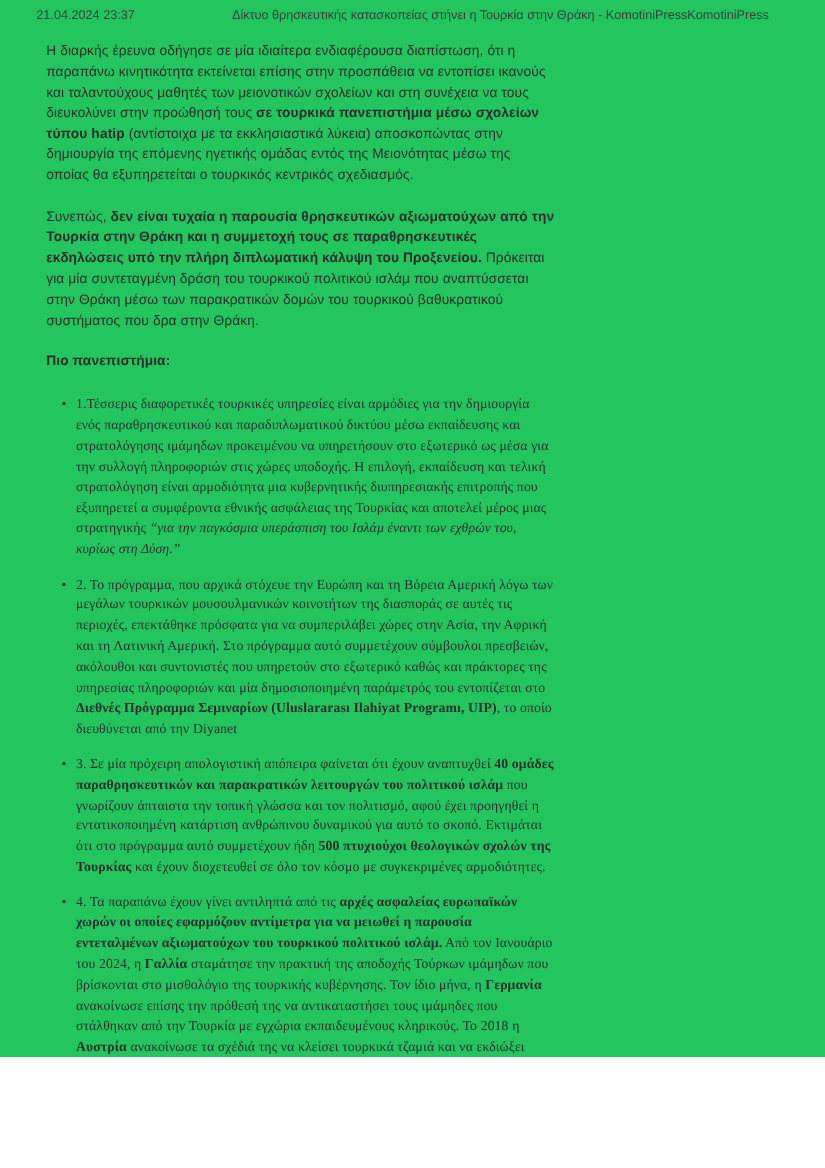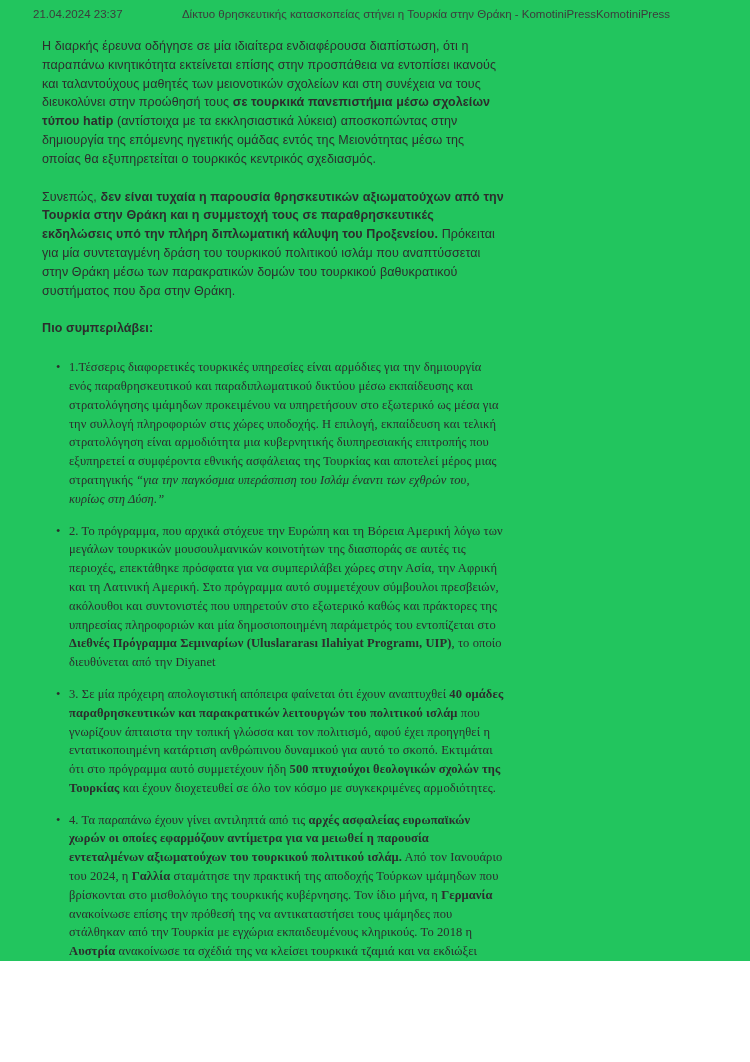--- a/index.html
+++ b/index.html
@@ -27,21 +27,21 @@
     position: absolute;
     left: 0;
     top: 0;
     white-space: nowrap;
   }
   .doc-title {
     position: absolute;
     left: 120px;
     right: 18px;
     top: 0;
-    text-align: center;
+    text-align: right;
     white-space: nowrap;
     overflow: hidden;
   }
   
   .content {
     position: absolute;
     top: 37px;
     left: 42px;
     width: 462px;
     height: 993px;
@@ -96,21 +96,21 @@
 <div class="page">
 
   <div class="print-header">
     <span class="print-datetime">21.04.2024 23:37</span>
     <span class="doc-title">Δίκτυο θρησκευτικής κατασκοπείας στήνει η Τουρκία στην Θράκη - KomotiniPressKomotiniPress</span>
   </div>
 
   <div class="content">
     <p><span>Η διαρκής έρευνα οδήγησε σε μία ιδιαίτερα ενδιαφέρουσα διαπίστωση, ότι η παραπάνω κινητικότητα εκτείνεται επίσης στην προσπάθεια να εντοπίσει ικανούς και ταλαντούχους μαθητές των μειονοτικών σχολείων και στη συνέχεια να τους διευκολύνει στην προώθησή τους </span><span class="b">σε τουρκικά πανεπιστήμια μέσω σχολείων τύπου hatip</span><span> (αντίστοιχα με τα εκκλησιαστικά λύκεια) αποσκοπώντας στην δημιουργία της επόμενης ηγετικής ομάδας εντός της Μειονότητας μέσω της οποίας θα εξυπηρετείται ο τουρκικός κεντρικός σχεδιασμός.</span></p>
     <p><span>Συνεπώς, </span><span class="b">δεν είναι τυχαία η παρουσία θρησκευτικών αξιωματούχων από την Τουρκία στην Θράκη και η συμμετοχή τους σε παραθρησκευτικές εκδηλώσεις υπό την πλήρη διπλωματική κάλυψη του Προξενείου.</span><span> Πρόκειται για μία συντεταγμένη δράση του τουρκικού πολιτικού ισλάμ που αναπτύσσεται στην Θράκη μέσω των παρακρατικών δομών του τουρκικού βαθυκρατικού συστήματος που δρα στην Θράκη.</span></p>
-    <h3>Πιο συμπεριλάβει:</h3>
+    <h3>Πιο πανεπιστήμια:</h3>
     <ul>
       <li><span>1.Τέσσερις διαφορετικές τουρκικές υπηρεσίες είναι αρμόδιες για την δημιουργία ενός παραθρησκευτικού και παραδιπλωματικού δικτύου μέσω εκπαίδευσης και στρατολόγησης ιμάμηδων προκειμένου να υπηρετήσουν στο εξωτερικό ως μέσα για την συλλογή πληροφοριών στις χώρες υποδοχής. Η επιλογή, εκπαίδευση και τελική στρατολόγηση είναι αρμοδιότητα μια κυβερνητικής διυπηρεσιακής επιτροπής που εξυπηρετεί α συμφέροντα εθνικής ασφάλειας της Τουρκίας και αποτελεί μέρος μιας στρατηγικής </span><span class="i">“για την παγκόσμια υπεράσπιση του Ισλάμ έναντι των εχθρών του, κυρίως στη Δύση.”</span></li>
       <li><span>2. Το πρόγραμμα, που αρχικά στόχευε την Ευρώπη και τη Βόρεια Αμερική λόγω των μεγάλων τουρκικών μουσουλμανικών κοινοτήτων της διασποράς σε αυτές τις περιοχές, επεκτάθηκε πρόσφατα για να συμπεριλάβει χώρες στην Ασία, την Αφρική και τη Λατινική Αμερική. Στο πρόγραμμα αυτό συμμετέχουν σύμβουλοι πρεσβειών, ακόλουθοι και συντονιστές που υπηρετούν στο εξωτερικό καθώς και πράκτορες της υπηρεσίας πληροφοριών και μία δημοσιοποιημένη παράμετρός του εντοπίζεται στο </span><span class="b">Διεθνές Πρόγραμμα Σεμιναρίων (Uluslararası Ilahiyat Programı, UIP)</span><span>, το οποίο διευθύνεται από την Diyanet</span></li>
       <li><span>3. Σε μία πρόχειρη απολογιστική απόπειρα φαίνεται ότι έχουν αναπτυχθεί </span><span class="b">40 ομάδες παραθρησκευτικών και παρακρατικών λειτουργών του πολιτικού ισλάμ</span><span> που γνωρίζουν άπταιστα την τοπική γλώσσα και τον πολιτισμό, αφού έχει προηγηθεί η εντατικοποιημένη κατάρτιση ανθρώπινου δυναμικού για αυτό το σκοπό. Εκτιμάται ότι στο πρόγραμμα αυτό συμμετέχουν ήδη </span><span class="b">500 πτυχιούχοι θεολογικών σχολών της Τουρκίας</span><span> και έχουν διοχετευθεί σε όλο τον κόσμο με συγκεκριμένες αρμοδιότητες.</span></li>
       <li><span>4. Τα παραπάνω έχουν γίνει αντιληπτά από τις </span><span class="b">αρχές ασφαλείας ευρωπαϊκών χωρών οι οποίες εφαρμόζουν αντίμετρα για να μειωθεί η παρουσία εντεταλμένων αξιωματούχων του τουρκικού πολιτικού ισλάμ.</span><span> Από τον Ιανουάριο του 2024, η </span><span class="b">Γαλλία</span><span> σταμάτησε την πρακτική της αποδοχής Τούρκων ιμάμηδων που βρίσκονται στο μισθολόγιο της τουρκικής κυβέρνησης. Τον ίδιο μήνα, η </span><span class="b">Γερμανία</span><span> ανακοίνωσε επίσης την πρόθεσή της να αντικαταστήσει τους ιμάμηδες που στάλθηκαν από την Τουρκία με εγχώρια εκπαιδευμένους κληρικούς. Το 2018 η </span><span class="b">Αυστρία</span><span> ανακοίνωσε τα σχέδιά της να κλείσει τουρκικά τζαμιά και να εκδιώξει τουλάχιστον 40 ιμάμηδες ως μέρος της καταστολής του πολιτικού Ισλάμ, παραπέμποντας στο κυβερνών Κόμμα Δικαιοσύνης και Ανάπτυξης (ΑΚΡ) της Τουρκίας, το οποίο έχει τις ρίζες του στο πολιτικό Ισλάμ.</span></li>
 
     </ul>
   </div>
 
 

